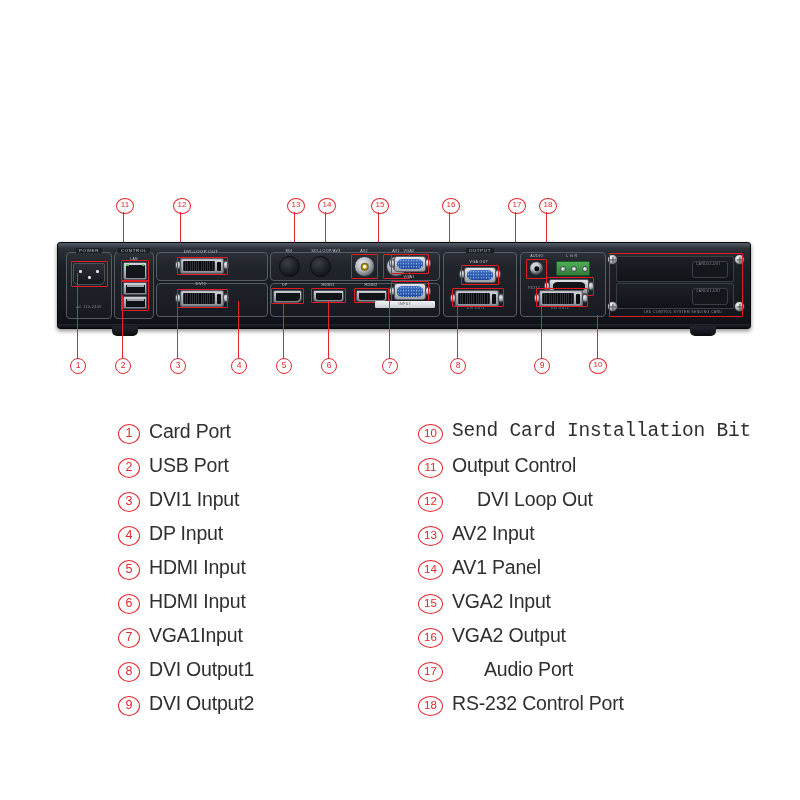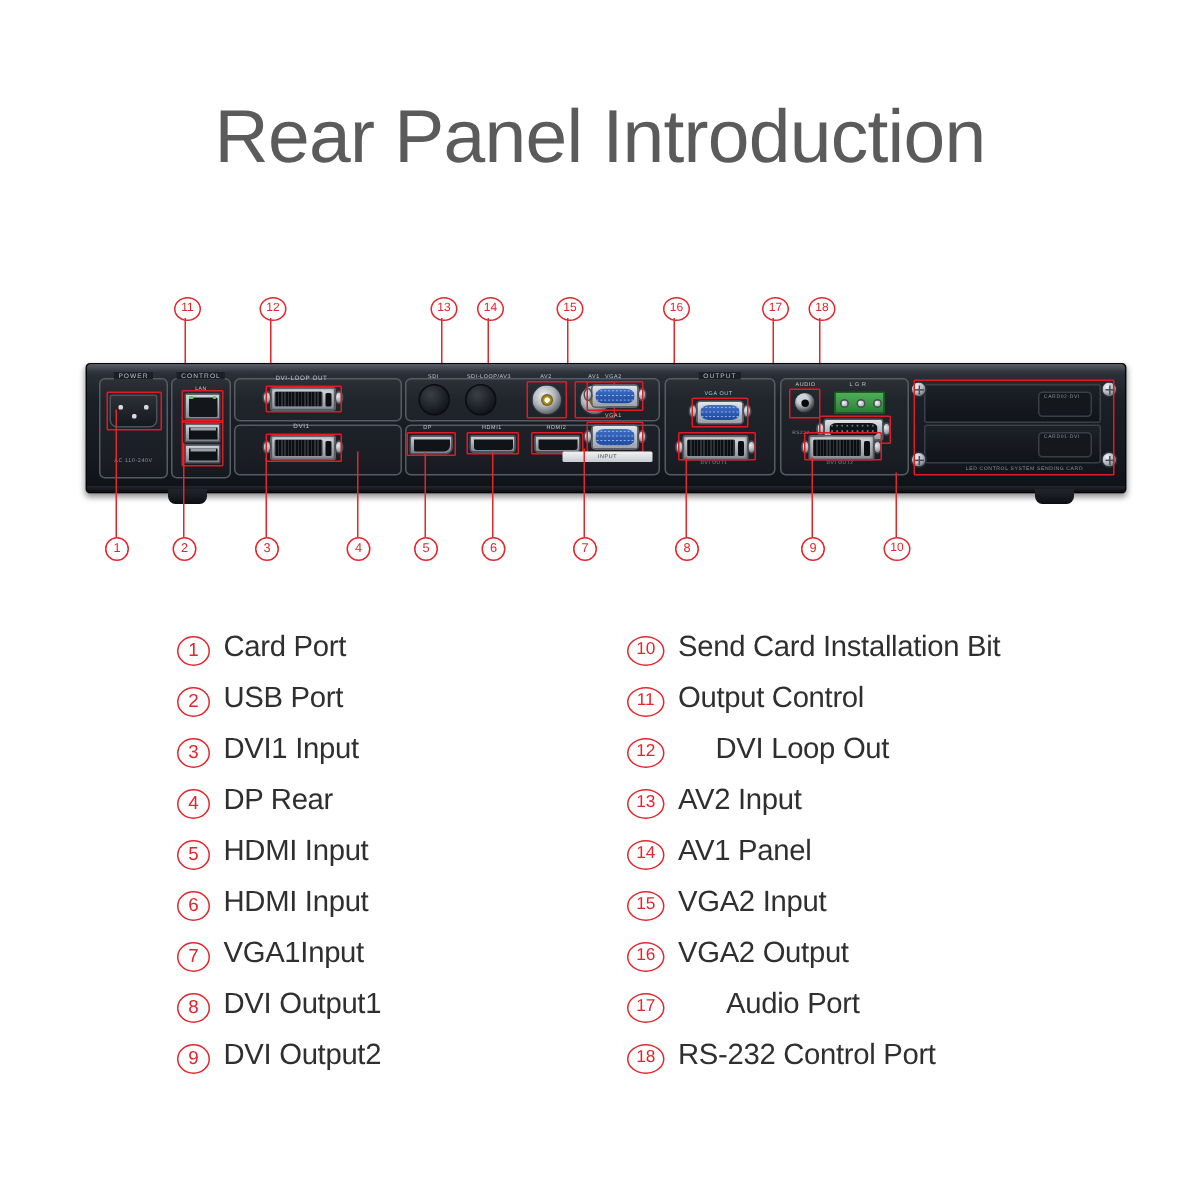--- a/index.html
+++ b/index.html
@@ -217,21 +217,20 @@
   .ltext{
     position:absolute;left:31px;top:2px;
     font-size:19.5px;color:#2f2f2f;white-space:nowrap;letter-spacing:-0.2px;
   }
 </style>
 </head>
 <body>
 
 <div id="root">
 
-  <div class="title">Rear Panel Introduction</div>
 
   <div class="device-stage">
 
     <div class="callout">
       <div class="cnum wide" style="left:116px;top:3px;">11</div>
       <div class="lead" style="left:123px;top:17px;height:42px;"></div>
     </div>
     <div class="callout">
       <div class="cnum wide" style="left:173px;top:3px;">12</div>
       <div class="lead" style="left:180px;top:17px;height:56px;"></div>
@@ -491,21 +490,21 @@
       <div class="lrow">
         <div class="lbadge">2</div>
         <div class="ltext">USB Port</div>
       </div>
       <div class="lrow">
         <div class="lbadge">3</div>
         <div class="ltext">DVI1 Input</div>
       </div>
       <div class="lrow">
         <div class="lbadge">4</div>
-        <div class="ltext">DP Rear</div>
+        <div class="ltext">DP Input</div>
       </div>
       <div class="lrow">
         <div class="lbadge">5</div>
         <div class="ltext">HDMI Input</div>
       </div>
       <div class="lrow">
         <div class="lbadge">6</div>
         <div class="ltext">HDMI Input</div>
       </div>
       <div class="lrow">
@@ -518,21 +517,21 @@
       </div>
       <div class="lrow">
         <div class="lbadge">9</div>
         <div class="ltext">DVI Output2</div>
       </div>
     </div>
 
     <div class="lcol right">
       <div class="lrow">
         <div class="lbadge" style="width:23px;font-size:11.5px;">10</div>
-        <div class="ltext" style="left:34px;">Send Card Installation Bit</div>
+        <div class="ltext" style="left:34px;font-family:Liberation Mono, monospace;">Send Card Installation Bit</div>
       </div>
       <div class="lrow">
         <div class="lbadge" style="width:23px;font-size:11.5px;">11</div>
         <div class="ltext" style="left:34px;">Output Control</div>
       </div>
       <div class="lrow">
         <div class="lbadge" style="width:23px;font-size:11.5px;">12</div>
         <div class="ltext" style="left:34px;margin-left:25px;">DVI Loop Out</div>
       </div>
       <div class="lrow">

